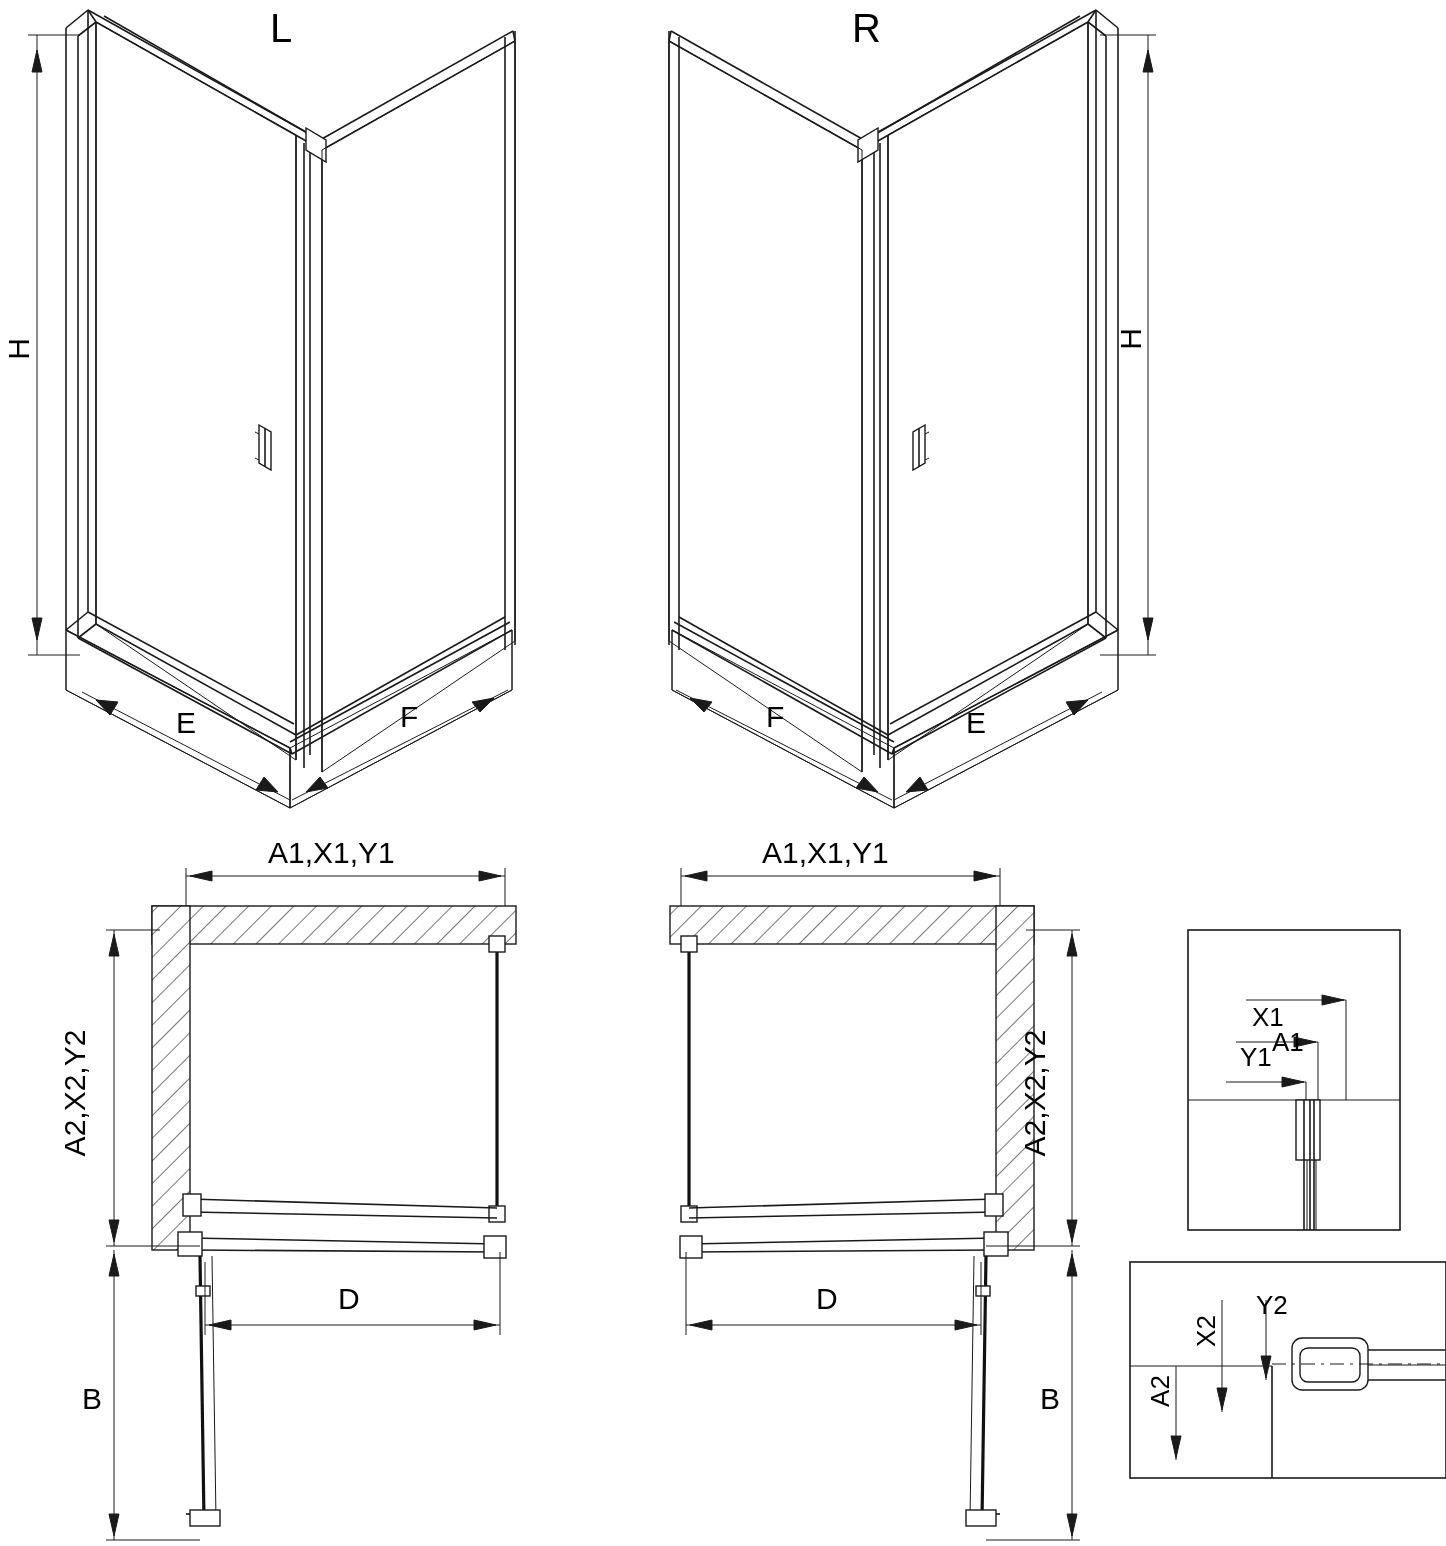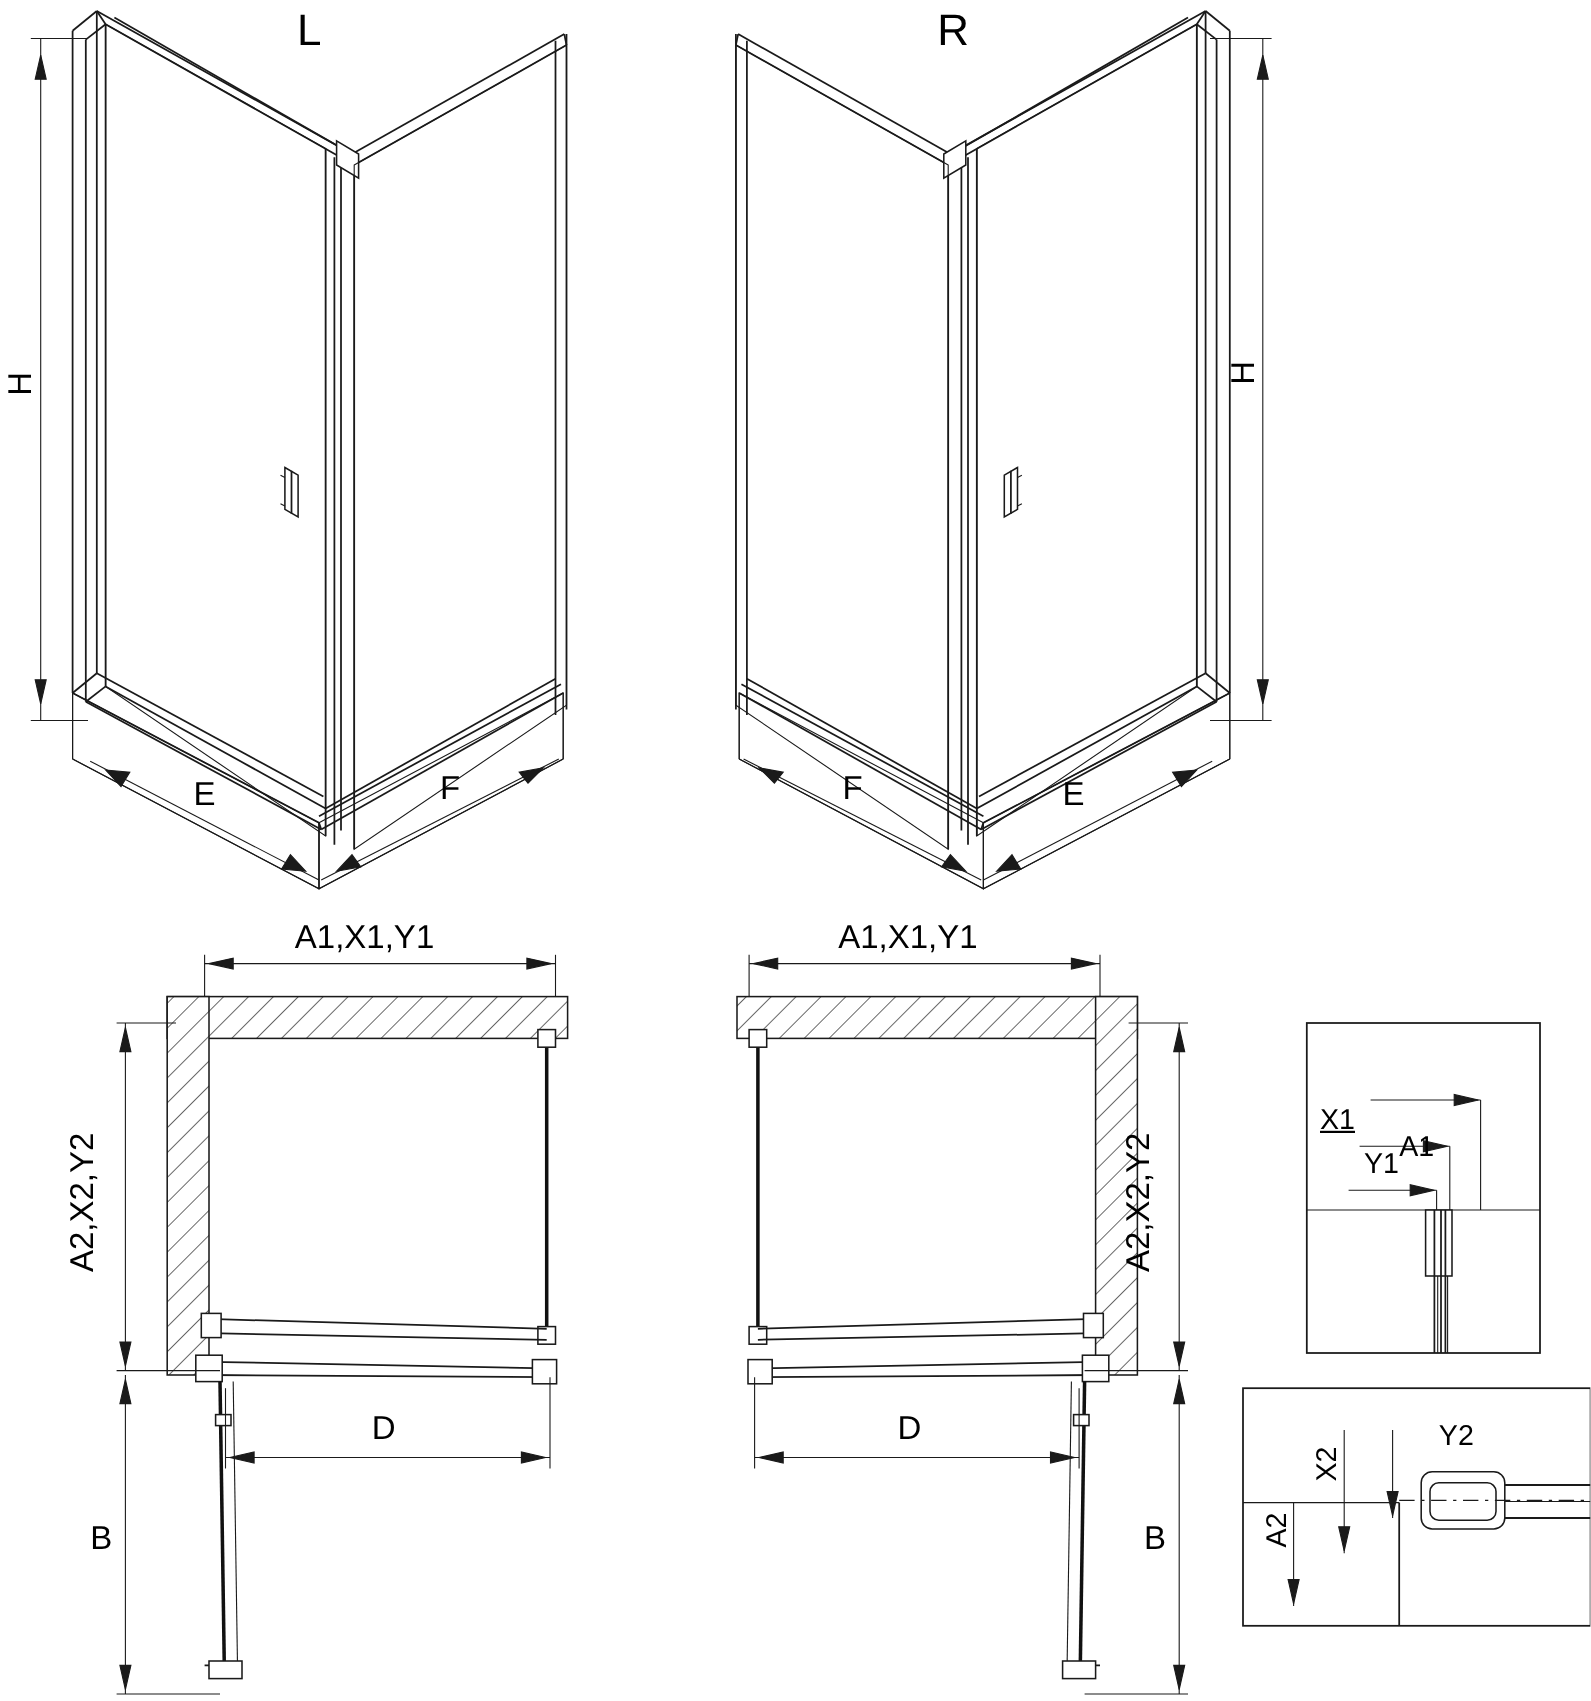--- a/index.html
+++ b/index.html
@@ -456,20 +456,20 @@
   <div class="lbl lbl-med rot90" style="left:12px; top:1078px;">A2,X2,Y2</div>
   <div class="lbl lbl-med rot90" style="left:972px; top:1078px;">A2,X2,Y2</div>
 
   <div class="lbl lbl-med" style="left:338px; top:1284px;">D</div>
   <div class="lbl lbl-med" style="left:816px; top:1284px;">D</div>
 
   <div class="lbl lbl-med" style="left:82px; top:1384px;">B</div>
   <div class="lbl lbl-med" style="left:1040px; top:1384px;">B</div>
 
   <div class="lbl lbl-sm" style="left:1272px; top:984px;margin-top:45px;">A1</div>
-  <div class="lbl lbl-sm" style="left:1200px; top:1004px;text-decoration:underline;">X1</div>
+  <div class="lbl lbl-sm" style="left:1252px; top:1004px;">X1</div>
   <div class="lbl lbl-sm" style="left:1240px; top:1044px;text-align:right;">Y1</div>
 
   <div class="lbl lbl-sm rot90" style="left:1144px; top:1378px;">A2</div>
   <div class="lbl lbl-sm rot90" style="left:1190px; top:1318px;">X2</div>
-  <div class="lbl lbl-sm" style="left:1308px; top:1292px;">Y2</div>
+  <div class="lbl lbl-sm" style="left:1256px; top:1292px;">Y2</div>
 
 </div>
 
 </body></html>

